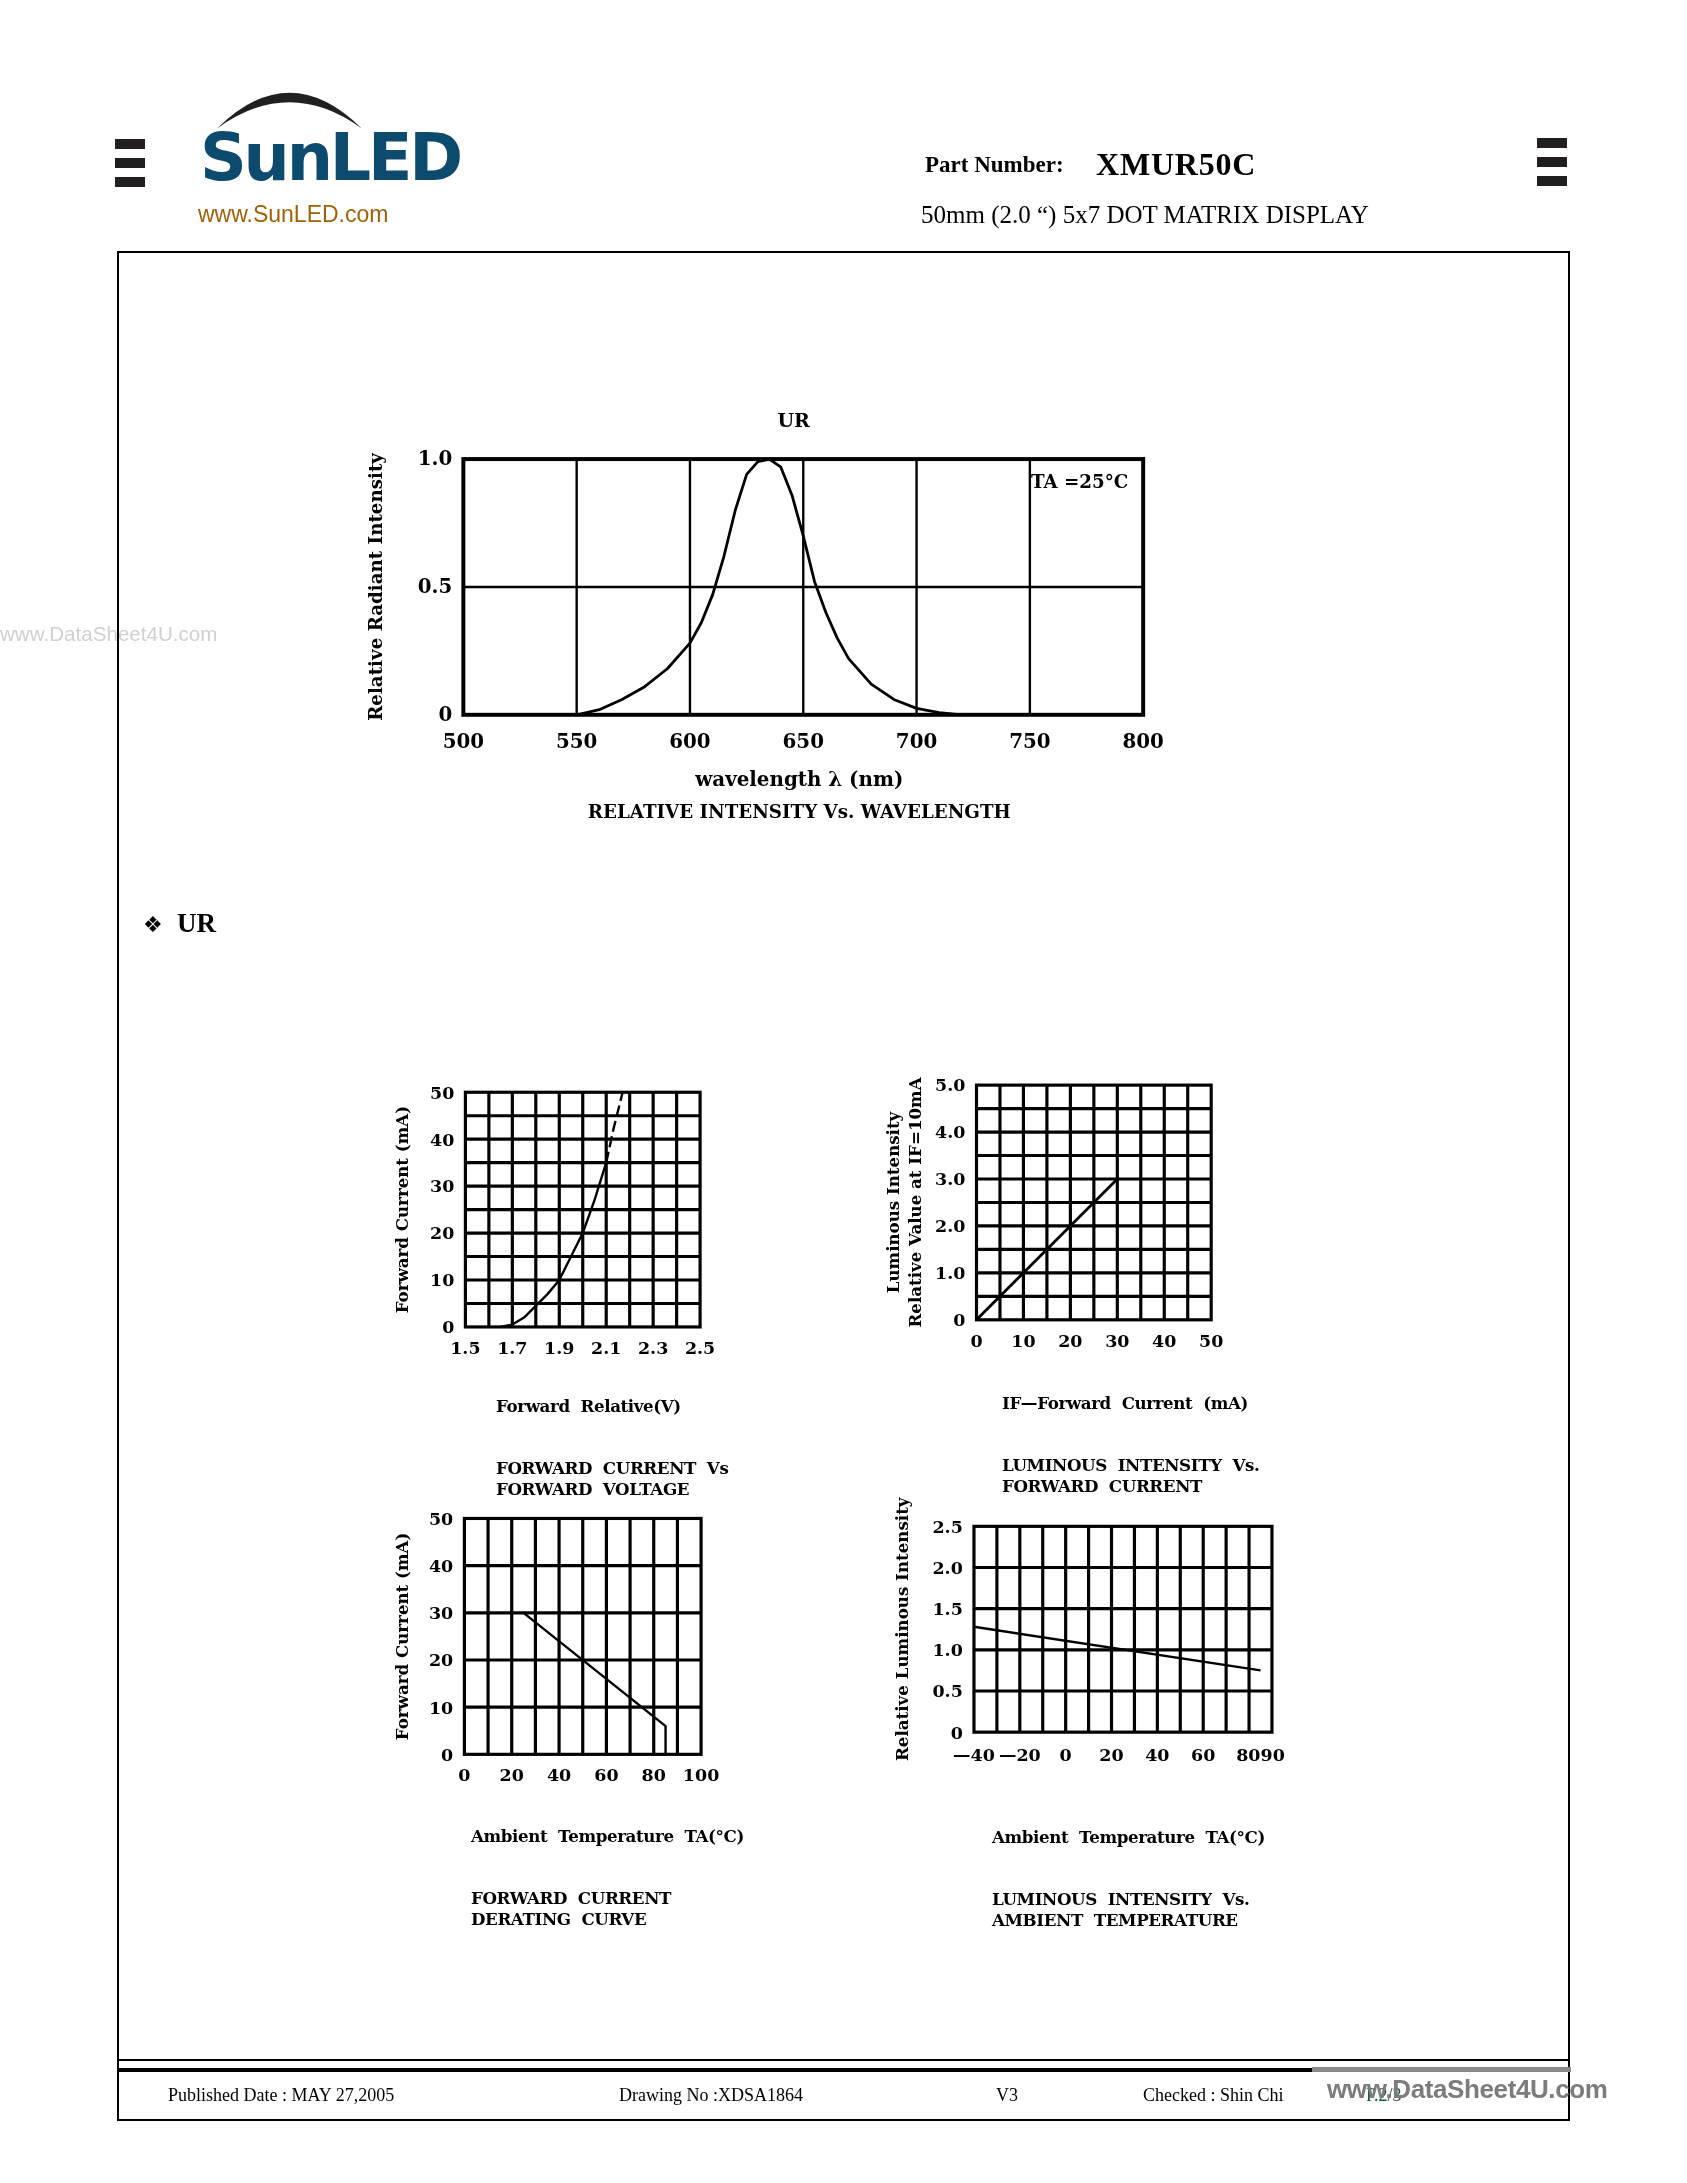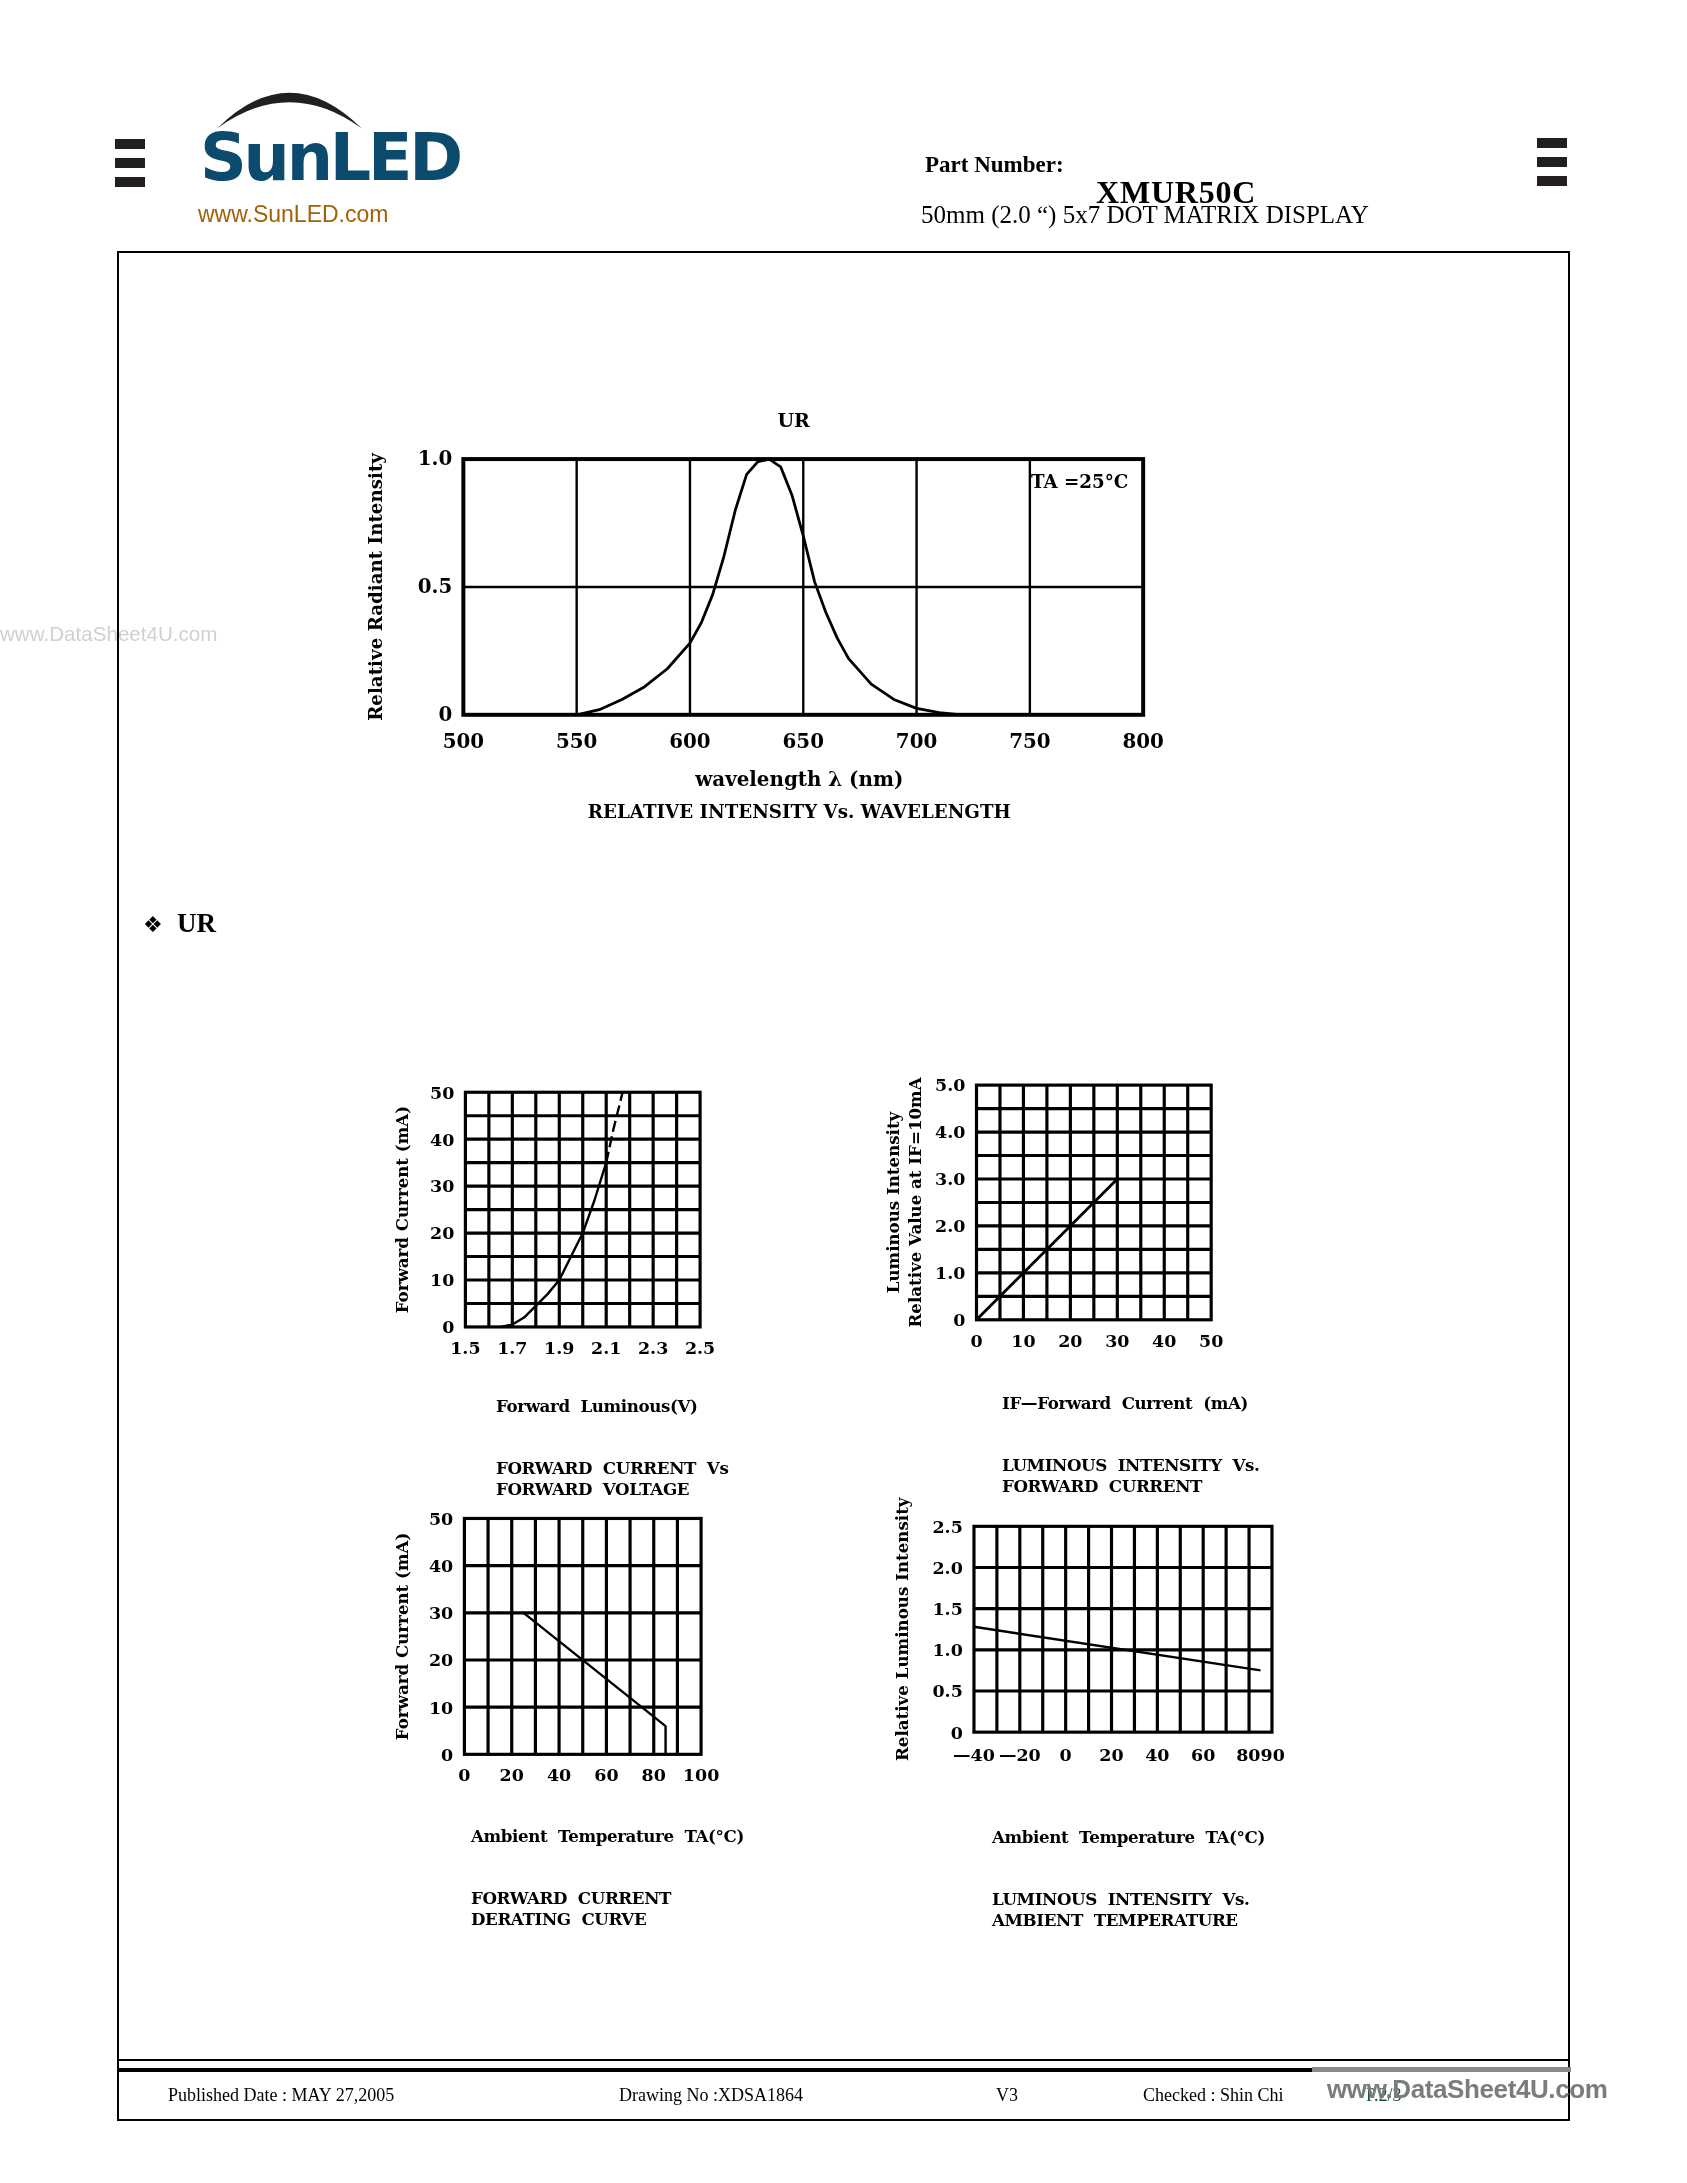--- a/index.html
+++ b/index.html
@@ -9,21 +9,21 @@
 
   
   .bars { position: absolute; width: 30px; }
   .bars span { display: block; height: 10.3px; background: #231f20; margin-bottom: 8.7px; }
   .logo-arc { position: absolute; left: 214px; top: 71px; }
   .logo-text { position: absolute; left: 200px; top: 125px; font-family: "DejaVu Sans", sans-serif;
                font-weight: bold; font-size: 65px; letter-spacing: -3.2px; color: #0c4a6e; line-height: 1; }
   .logo-url { position: absolute; left: 198px; top: 201px; font-family: "Liberation Sans", sans-serif;
               font-size: 23px; color: #a16207; }
   .pn-label { position: absolute; left: 925px; top: 152px; font-size: 23px; font-weight: bold; }
-  .pn-value { position: absolute; left: 1096px; top: 146px; font-size: 32px; font-weight: bold; letter-spacing: 0.8px; margin-top: 28px; }
+  .pn-value { position: absolute; left: 1096px; top: 146px; font-size: 32px; font-weight: bold; letter-spacing: 0.8px; }
   .subtitle { position: absolute; left: 921px; top: 201px; font-size: 25px; }
 
   
   .frame { position: absolute; left: 117px; top: 251px; width: 1453px; height: 1870px;
            border: 2.4px solid #000; box-sizing: border-box; }
   .footer-sep1 { position: absolute; left: 117px; top: 2059px; width: 1453px; height: 2.4px; background:#000; }
   .footer-sep2 { position: absolute; left: 117px; top: 2068px; width: 1453px; height: 4px; background:#000; }
   .footer-sep2b { position: absolute; left: 1312px; top: 2067px; width: 259px; height: 4.8px; background:#8a8a8a; }
   .footer-item { position: absolute; top: 2085px; font-size: 18px; }
 
@@ -129,21 +129,21 @@
     <text x="402" y="406" text-anchor="middle" font-size="22">2.5</text>
     <text x="92" y="380" text-anchor="end" font-size="22">0</text>
     <text x="92" y="320.8" text-anchor="end" font-size="22">10</text>
     <text x="92" y="261.6" text-anchor="end" font-size="22">20</text>
     <text x="92" y="202.4" text-anchor="end" font-size="22">30</text>
     <text x="92" y="143.2" text-anchor="end" font-size="22">40</text>
     <text x="92" y="84" text-anchor="end" font-size="22">50</text>
     <text x="34" y="224" text-anchor="middle" font-size="21" transform="rotate(-90 34 224)">Forward  Current  (mA)</text>
   </svg>
 <div class="chart-caption" style="left:496px;top:1355px;">
-  <div>Forward  Luminous(V)</div>
+  <div>Forward  Relative(V)</div>
   <div>FORWARD  CURRENT  Vs
 FORWARD  VOLTAGE</div>
 </div>
 
 <svg id="chart-lum_vs_if" class="abs" style="left:881px;top:1032px;" width="413" height="333" viewBox="0 0 520 420">
     <line x1="149.6" y1="67" x2="149.6" y2="363" stroke="#000" stroke-width="4"></line>
     <line x1="179.2" y1="67" x2="179.2" y2="363" stroke="#000" stroke-width="4"></line>
     <line x1="208.8" y1="67" x2="208.8" y2="363" stroke="#000" stroke-width="4"></line>
     <line x1="238.4" y1="67" x2="238.4" y2="363" stroke="#000" stroke-width="4"></line>
     <line x1="268" y1="67" x2="268" y2="363" stroke="#000" stroke-width="4"></line>

